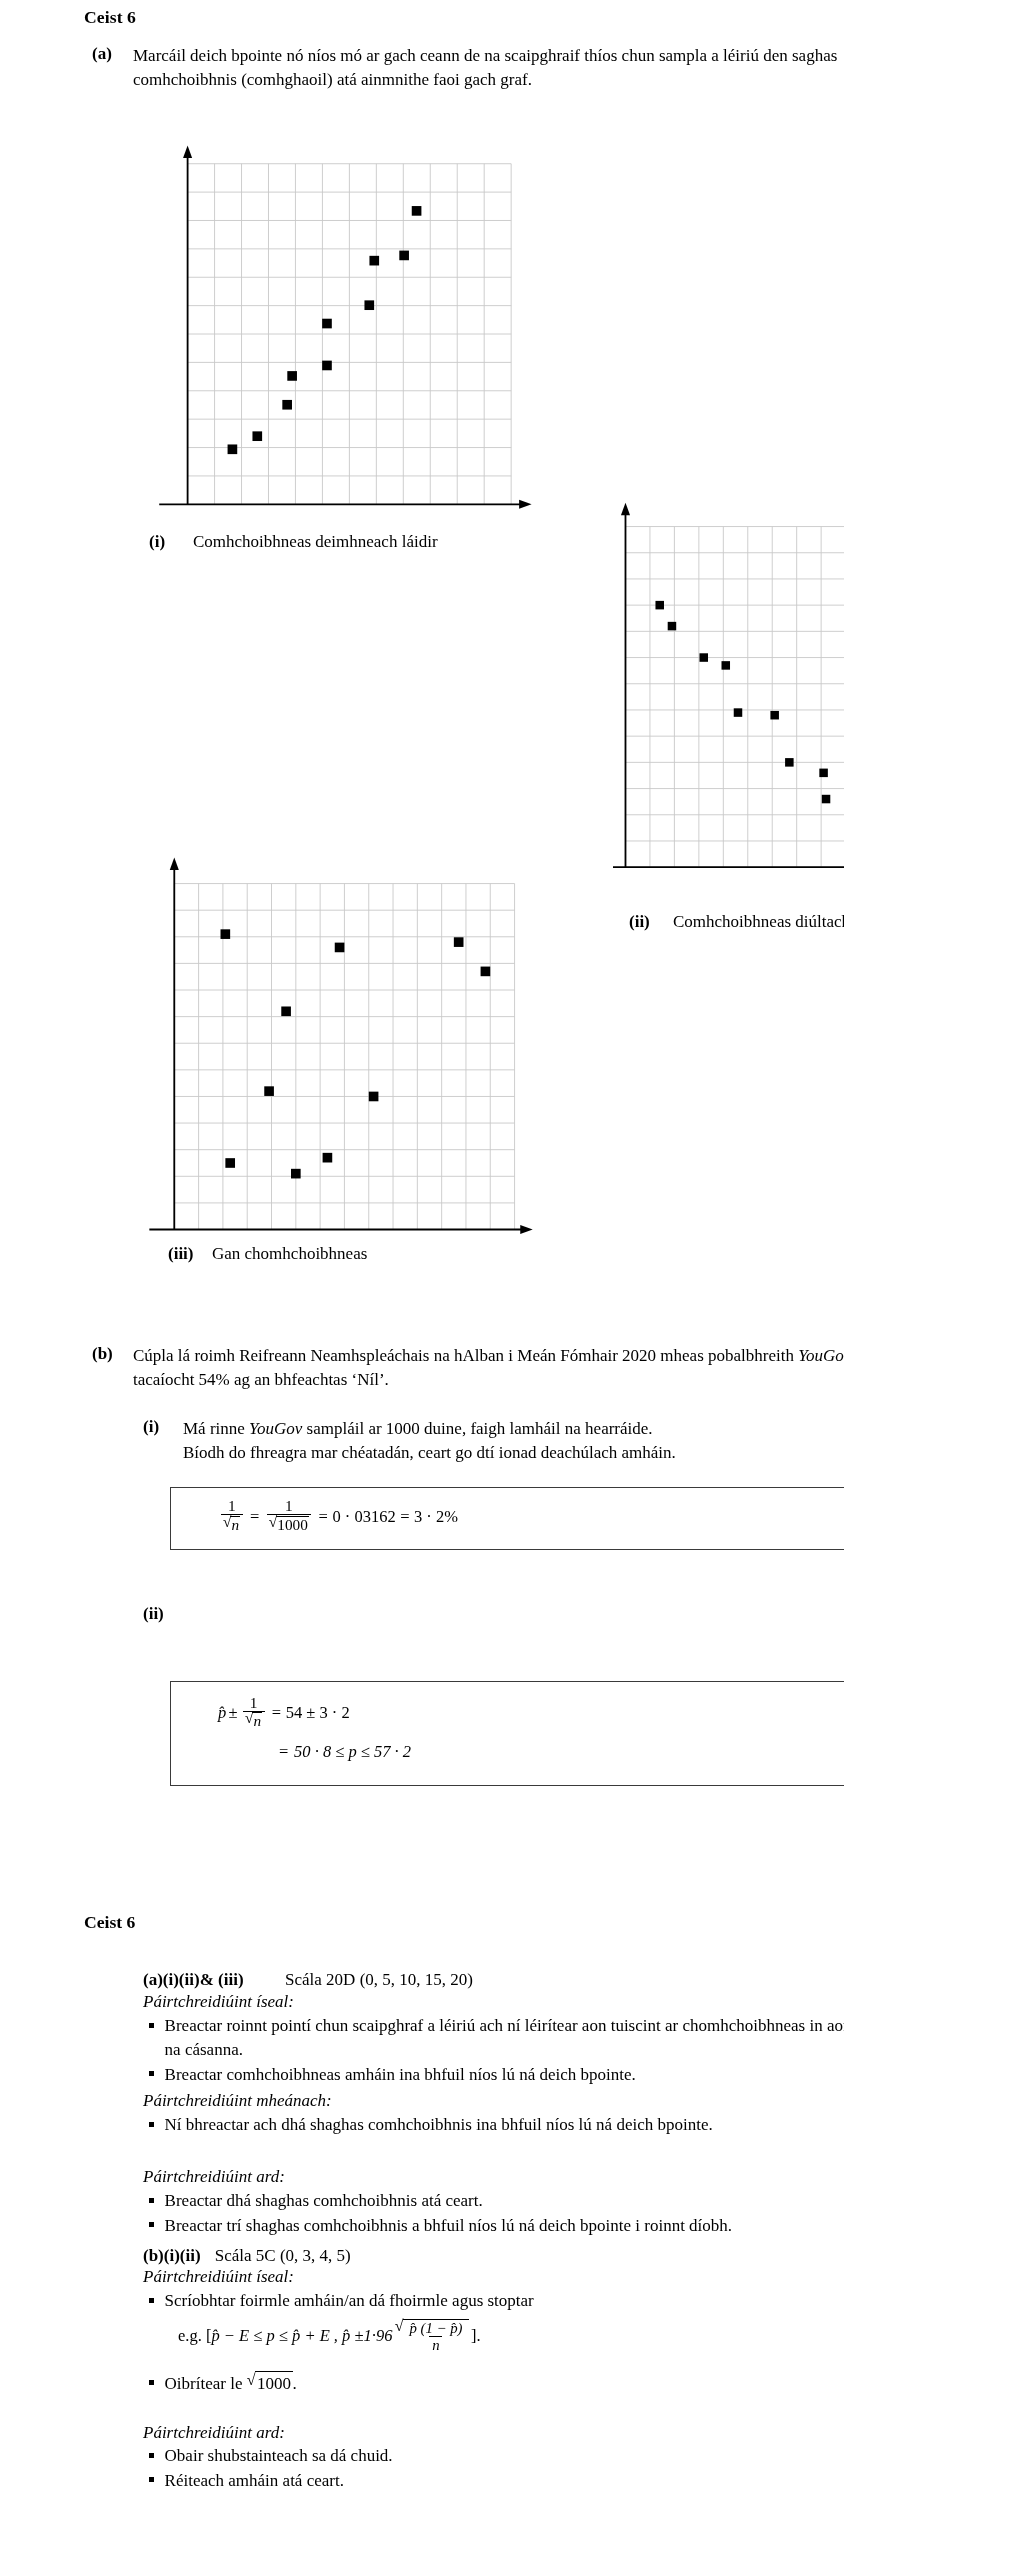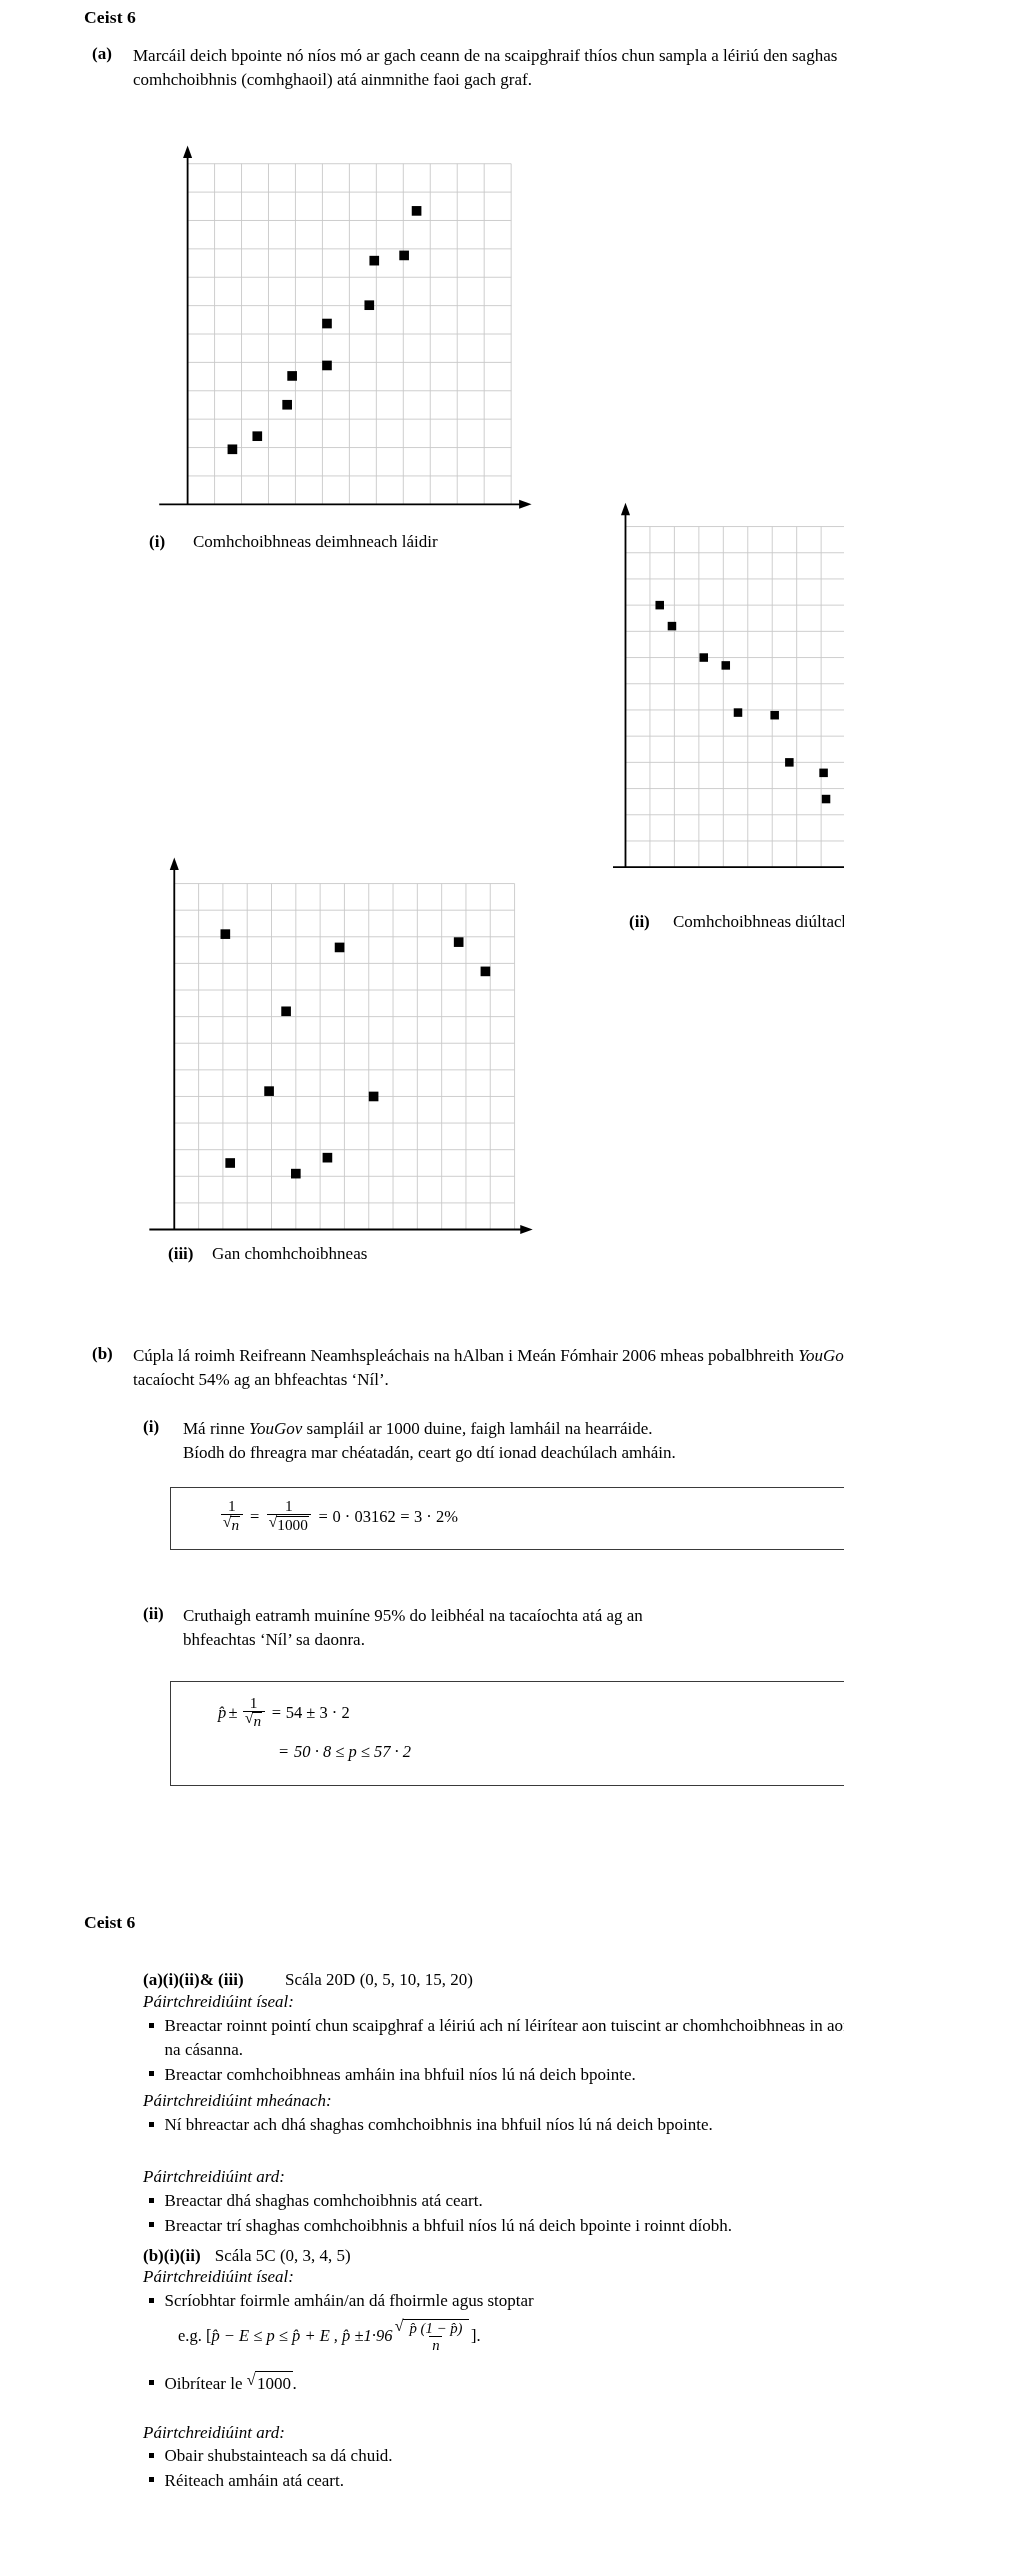--- a/index.html
+++ b/index.html
@@ -255,21 +255,21 @@
         </g>
     </svg>
   </div>
   <div class="cap" style="left:168px;top:1244px;">
     <span class="cap-num">(iii)</span>
     <span class="cap-txt">Gan chomhchoibhneas</span>
   </div>
 
   <div class="block blk-b">
     <div class="lbl">(b)</div>
-    <div class="body-txt"><span>Cúpla lá roimh Reifreann Neamhspleáchais na hAlban i Meán Fómhair 2006 mheas pobalbhreith </span><span class="ital">YouGov</span><span> go raibh tacaíocht 54% ag an bhfeachtas ‘Níl’.</span></div>
+    <div class="body-txt"><span>Cúpla lá roimh Reifreann Neamhspleáchais na hAlban i Meán Fómhair 2020 mheas pobalbhreith </span><span class="ital">YouGov</span><span> go raibh tacaíocht 54% ag an bhfeachtas ‘Níl’.</span></div>
   </div>
 
   <div class="block blk-bi">
     <div class="lbl">(i)</div>
     <div class="body-txt"><span>Má rinne </span><span class="ital">YouGov</span><span> sampláil ar 1000 duine, faigh lamháil na hearráide.</span><br><span>Bíodh do fhreagra mar chéatadán, ceart go dtí ionad deachúlach amháin.</span></div>
   </div>
 
   <div class="ansbox" style="left:170px;top:1487px;width:789px;height:61px;">
     <div class="math eqrow" style="position:absolute;left:47px;top:11.4px;">
       <span class="frac">
@@ -283,21 +283,20 @@
       </span>
       <span style="margin:0 4.5px;">=</span>
       <span>0 · 03162</span>
       <span style="margin:0 4.5px;">=</span>
       <span>3 · 2%</span>
     </div>
   </div>
 
   <div class="block blk-bii">
     <div class="lbl">(ii)</div>
-    <div class="body-txt"><span>Cruthaigh eatramh muiníne 95% do leibhéal na tacaíochta atá ag an</span><br><span>bhfeachtas ‘Níl’ sa daonra.</span></div>
   </div>
 
   <div class="ansbox" style="left:170px;top:1681px;width:789px;height:103px;">
     <div class="math eqrow" style="position:absolute;left:47px;top:13.6px;">
       <span class="ital">p̂</span>
       <span style="margin:0 2.3px;">±</span>
       <span class="frac">
         <span class="num">1</span>
         <span class="den"><span class="rad"><span class="radicand ital">n</span></span></span>
       </span>

